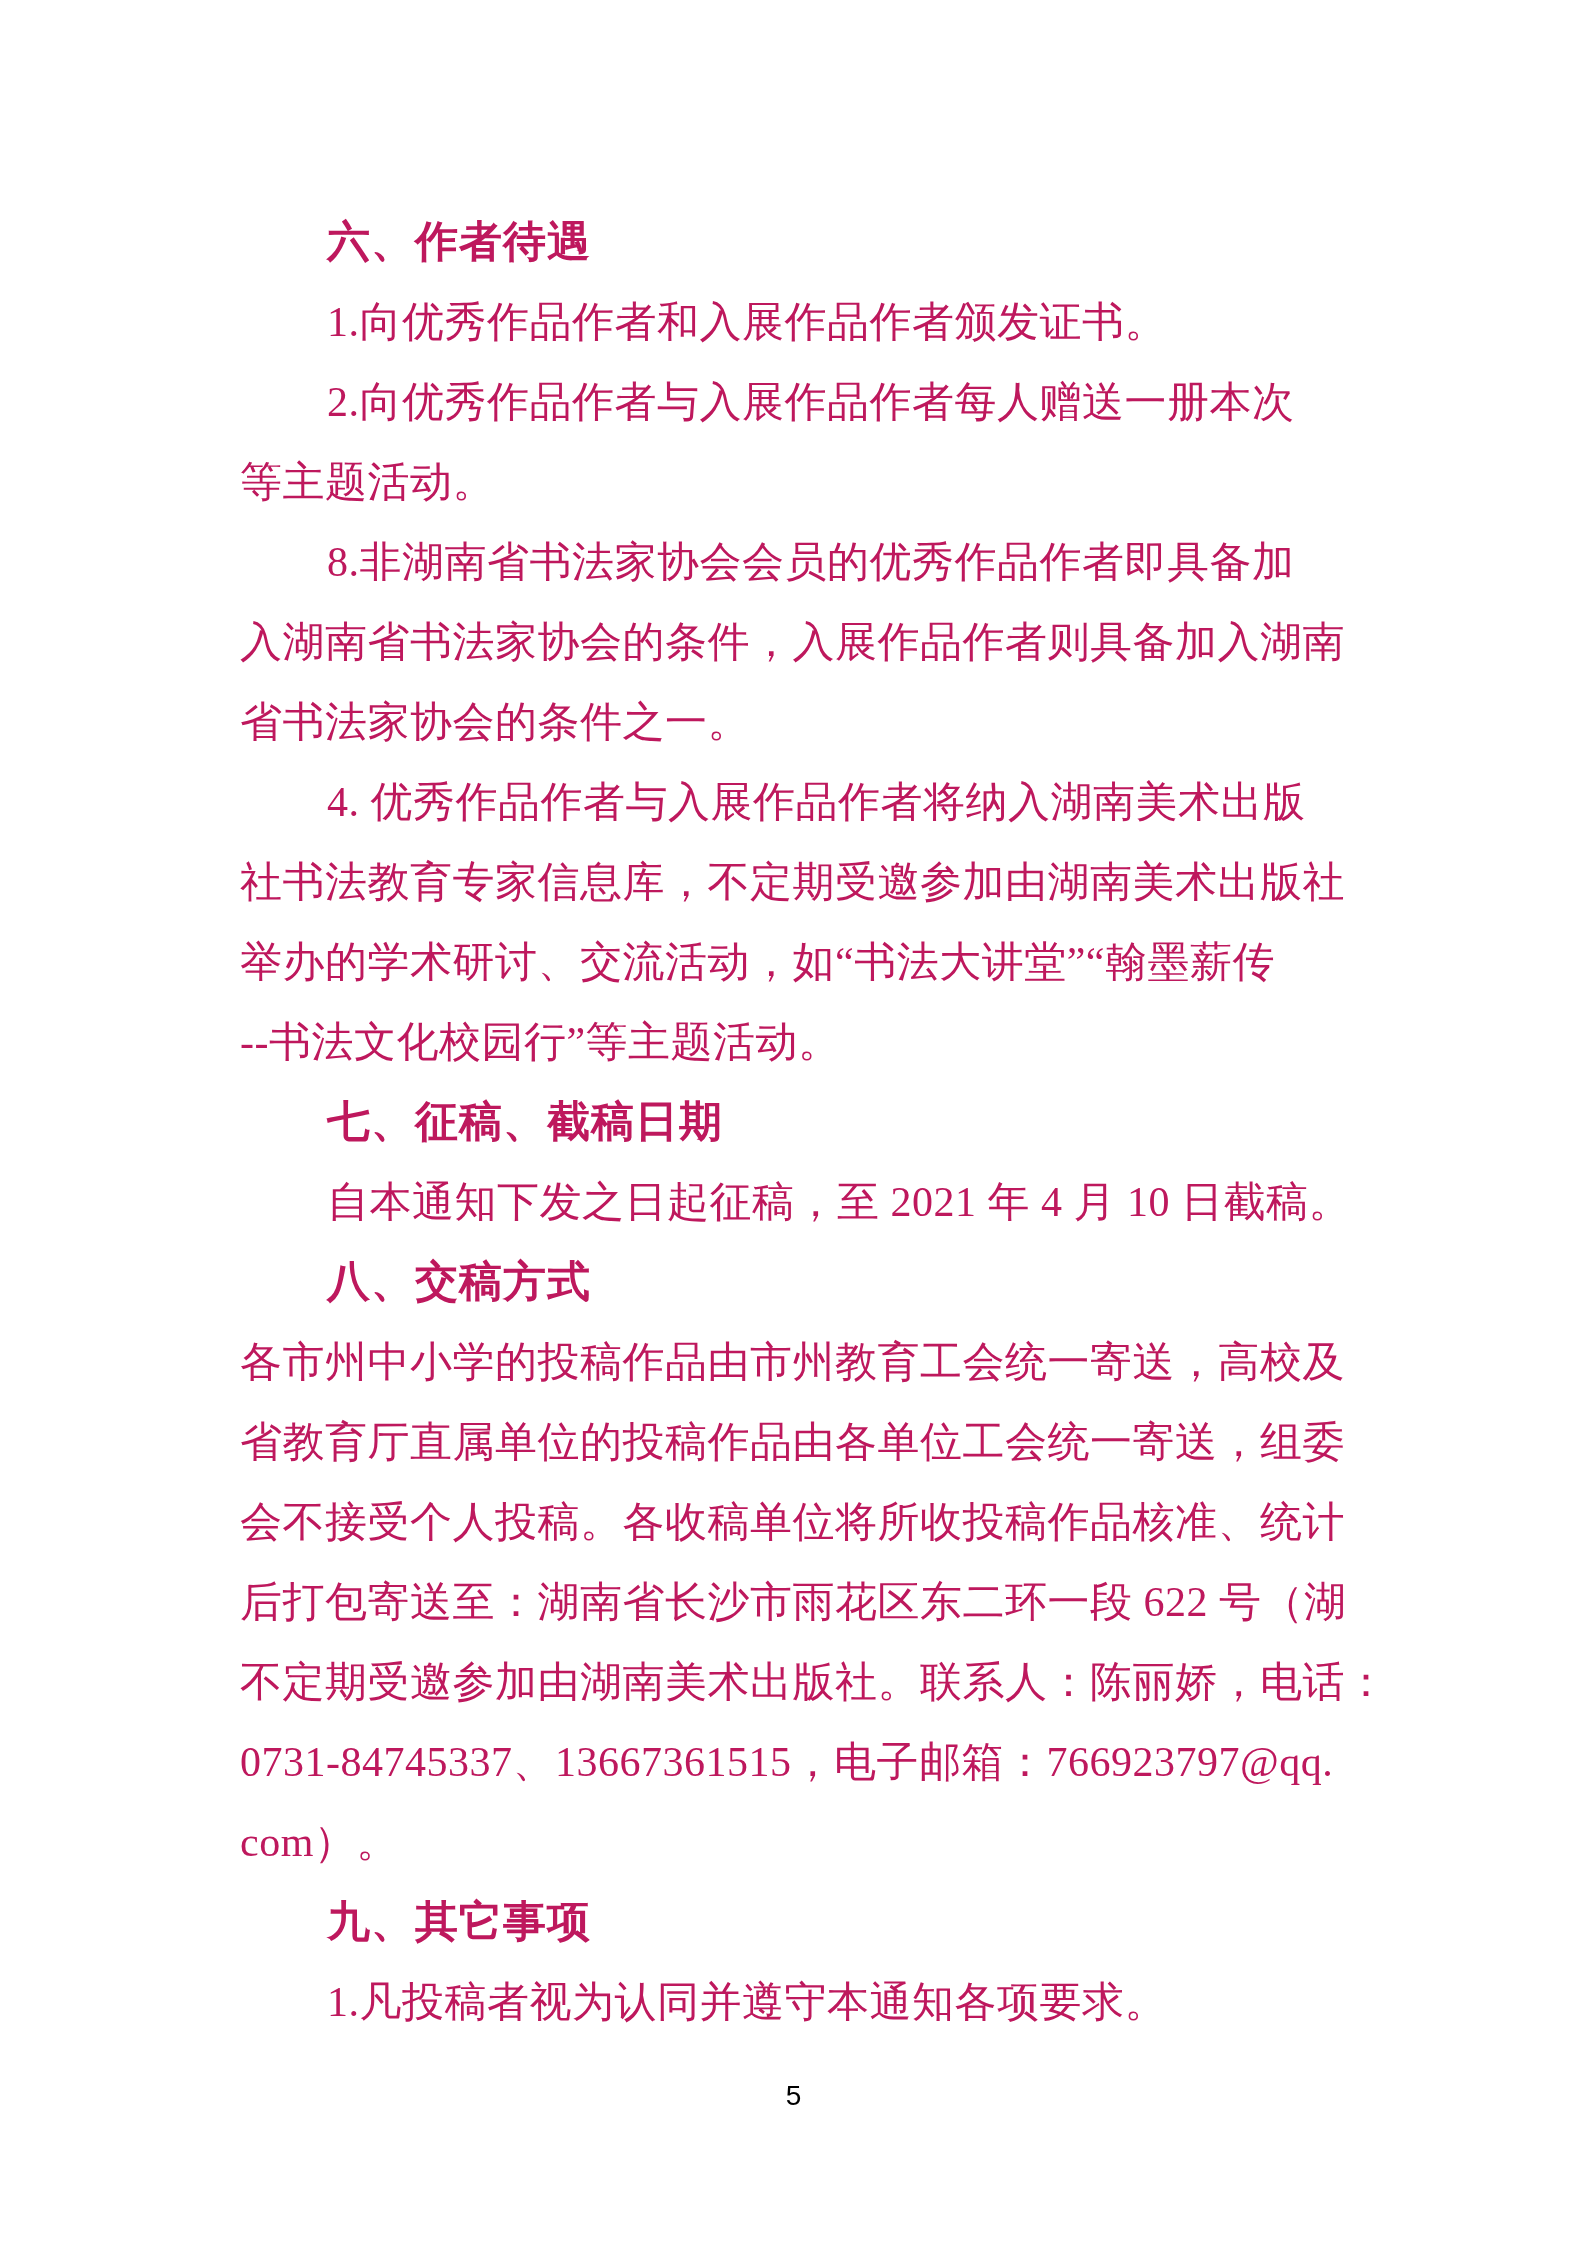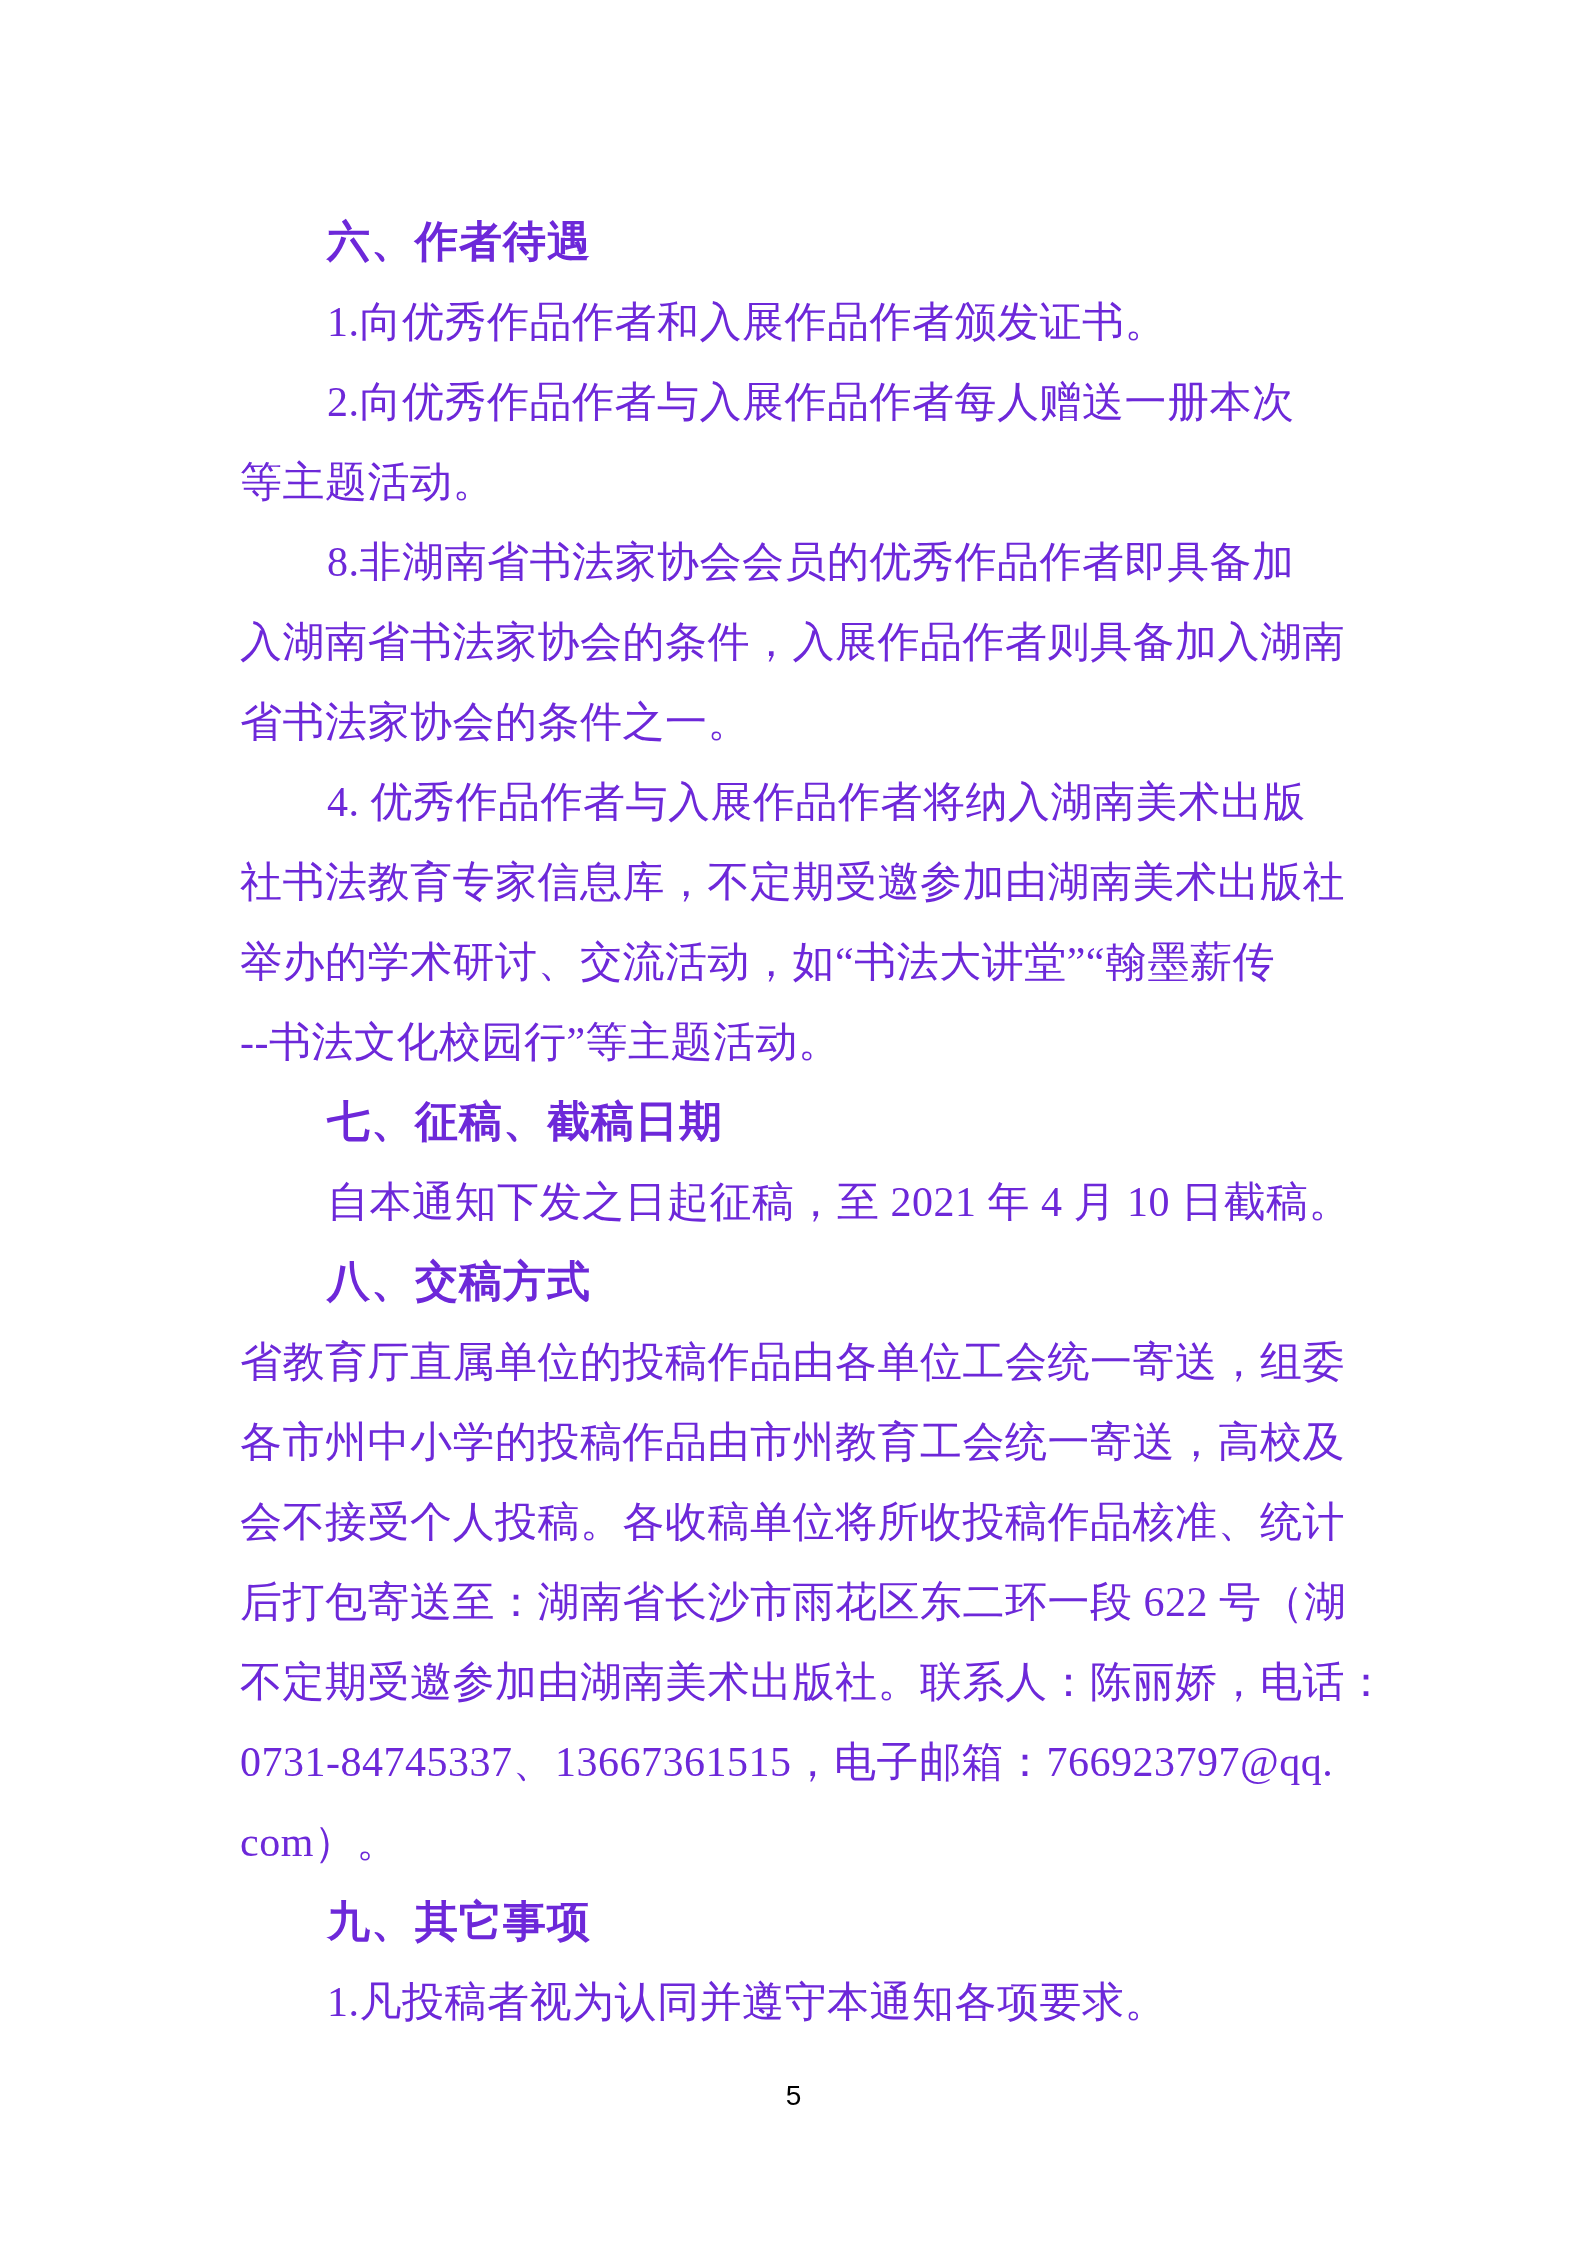--- a/index.html
+++ b/index.html
@@ -26,21 +26,21 @@
     position: absolute;
     left: 240px;
     top: 202px;
     width: 1105px;
   }
   .line {
     height: 80px;
     display: flex;
     align-items: center;
     white-space: pre;
-    color: #6d28d9;
+    color: #be185d;
   }
   .line.para-start,
   .line.para-cont {
     font-size: 42px;
     letter-spacing: 0.5px;
     font-family: "Liberation Serif", "DejaVu Serif", serif;
   }
   .line.para-start {
     padding-left: 87px;
     text-align: right;
@@ -75,22 +75,22 @@
       <div class="line para-start">8.非湖南省书法家协会会员的优秀作品作者即具备加</div>
       <div class="line para-cont">入湖南省书法家协会的条件，入展作品作者则具备加入湖南</div>
       <div class="line para-cont">省书法家协会的条件之一。</div>
       <div class="line para-start">4. 优秀作品作者与入展作品作者将纳入湖南美术出版</div>
       <div class="line para-cont">社书法教育专家信息库，不定期受邀参加由湖南美术出版社</div>
       <div class="line para-cont">举办的学术研讨、交流活动，如“书法大讲堂”“翰墨薪传</div>
       <div class="line para-cont">--书法文化校园行”等主题活动。</div>
       <div class="line heading">七、征稿、截稿日期</div>
       <div class="line para-start">自本通知下发之日起征稿，至 2021 年 4 月 10 日截稿。</div>
       <div class="line heading">八、交稿方式</div>
+      <div class="line para-cont">各市州中小学的投稿作品由市州教育工会统一寄送，高校及</div>
       <div class="line para-cont">省教育厅直属单位的投稿作品由各单位工会统一寄送，组委</div>
-      <div class="line para-cont">各市州中小学的投稿作品由市州教育工会统一寄送，高校及</div>
       <div class="line para-cont">会不接受个人投稿。各收稿单位将所收投稿作品核准、统计</div>
       <div class="line para-cont">后打包寄送至：湖南省长沙市雨花区东二环一段 622 号（湖</div>
       <div class="line para-cont">不定期受邀参加由湖南美术出版社。联系人：陈丽娇，电话：</div>
       <div class="line para-cont">0731-84745337、13667361515，电子邮箱：766923797@qq.</div>
       <div class="line para-cont">com）。</div>
       <div class="line heading">九、其它事项</div>
       <div class="line para-start">1.凡投稿者视为认同并遵守本通知各项要求。</div>
     </div>
   <div class="page-number">5</div>
 </div>

